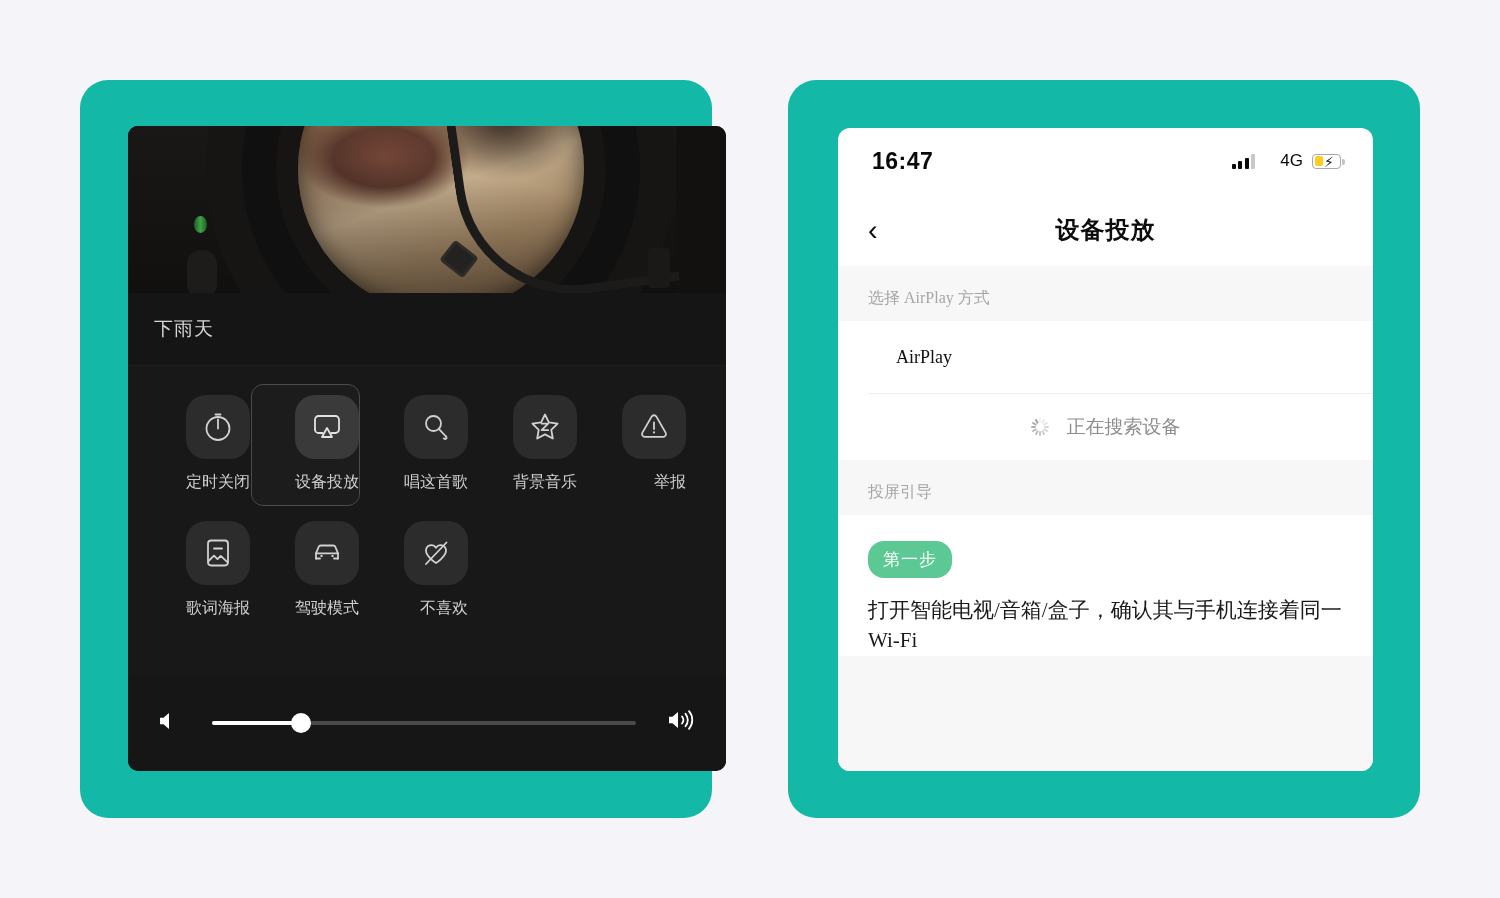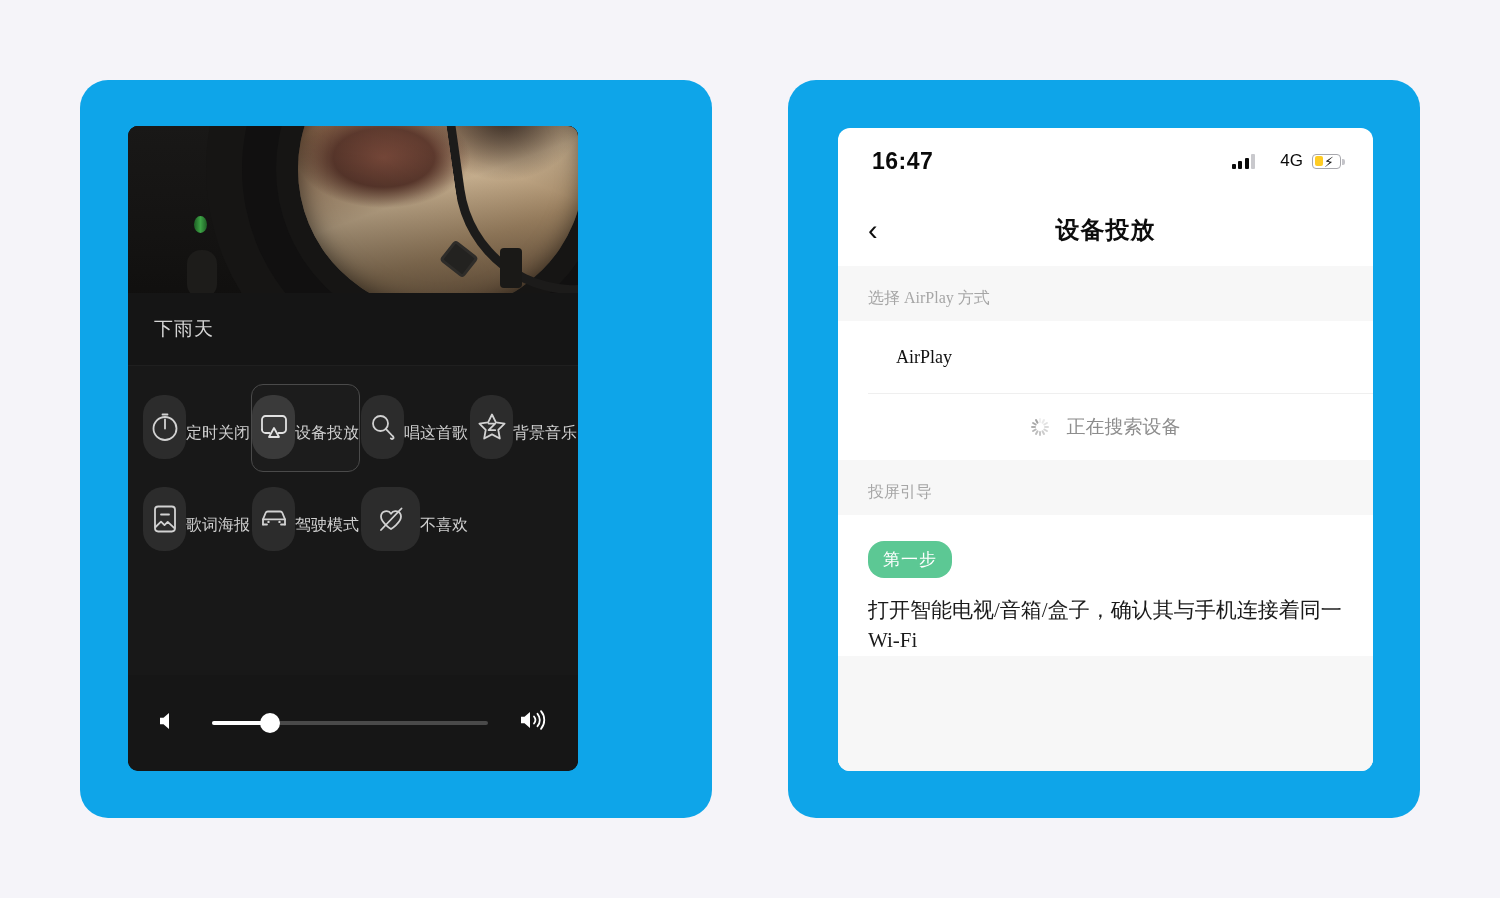--- a/index.html
+++ b/index.html
@@ -9,37 +9,37 @@
     height: 898px;
     background: #f5f4f9;
     font-family: "Liberation Sans", "DejaVu Sans", sans-serif;
     overflow: hidden;
     position: relative;
   }
 
   
   .card {
     position: absolute;
-    background: #0ea5e9;
+    background: #14b8a6;
     border-radius: 28px;
   }
 
   
   #left-card {
     left: 80px;
     top: 80px;
     width: 632px;
     height: 738px;
   }
 
   .phone-dark {
     position: absolute;
     left: 48px;
     top: 46px;
-    width: 450px;
+    width: 598px;
     height: 645px;
     background: #111111;
     border-radius: 10px;
     overflow: hidden;
     display: flex;
     flex-direction: column;
   }
 
   
   .artwork {
@@ -149,21 +149,22 @@
   .action-row {
     display: flex;
   }
   .action-row + .action-row { margin-top: 4px; }
   .action-cell {
     width: 109px;
     padding: 10px 0 12px 0;
     border-radius: 12px;
     border: 1px solid transparent;
     display: flex;
-    align-items: center;
+    flex-direction: column;
+    align-items: flex-end;
     cursor: pointer;
   }
   .action-cell.selected {
     border-color: #4a4a4a;
     background: rgba(255,255,255,.02);
   }
   .action-icon {
     width: 64px; height: 64px;
     border-radius: 20px;
     background: #2c2c2c;

